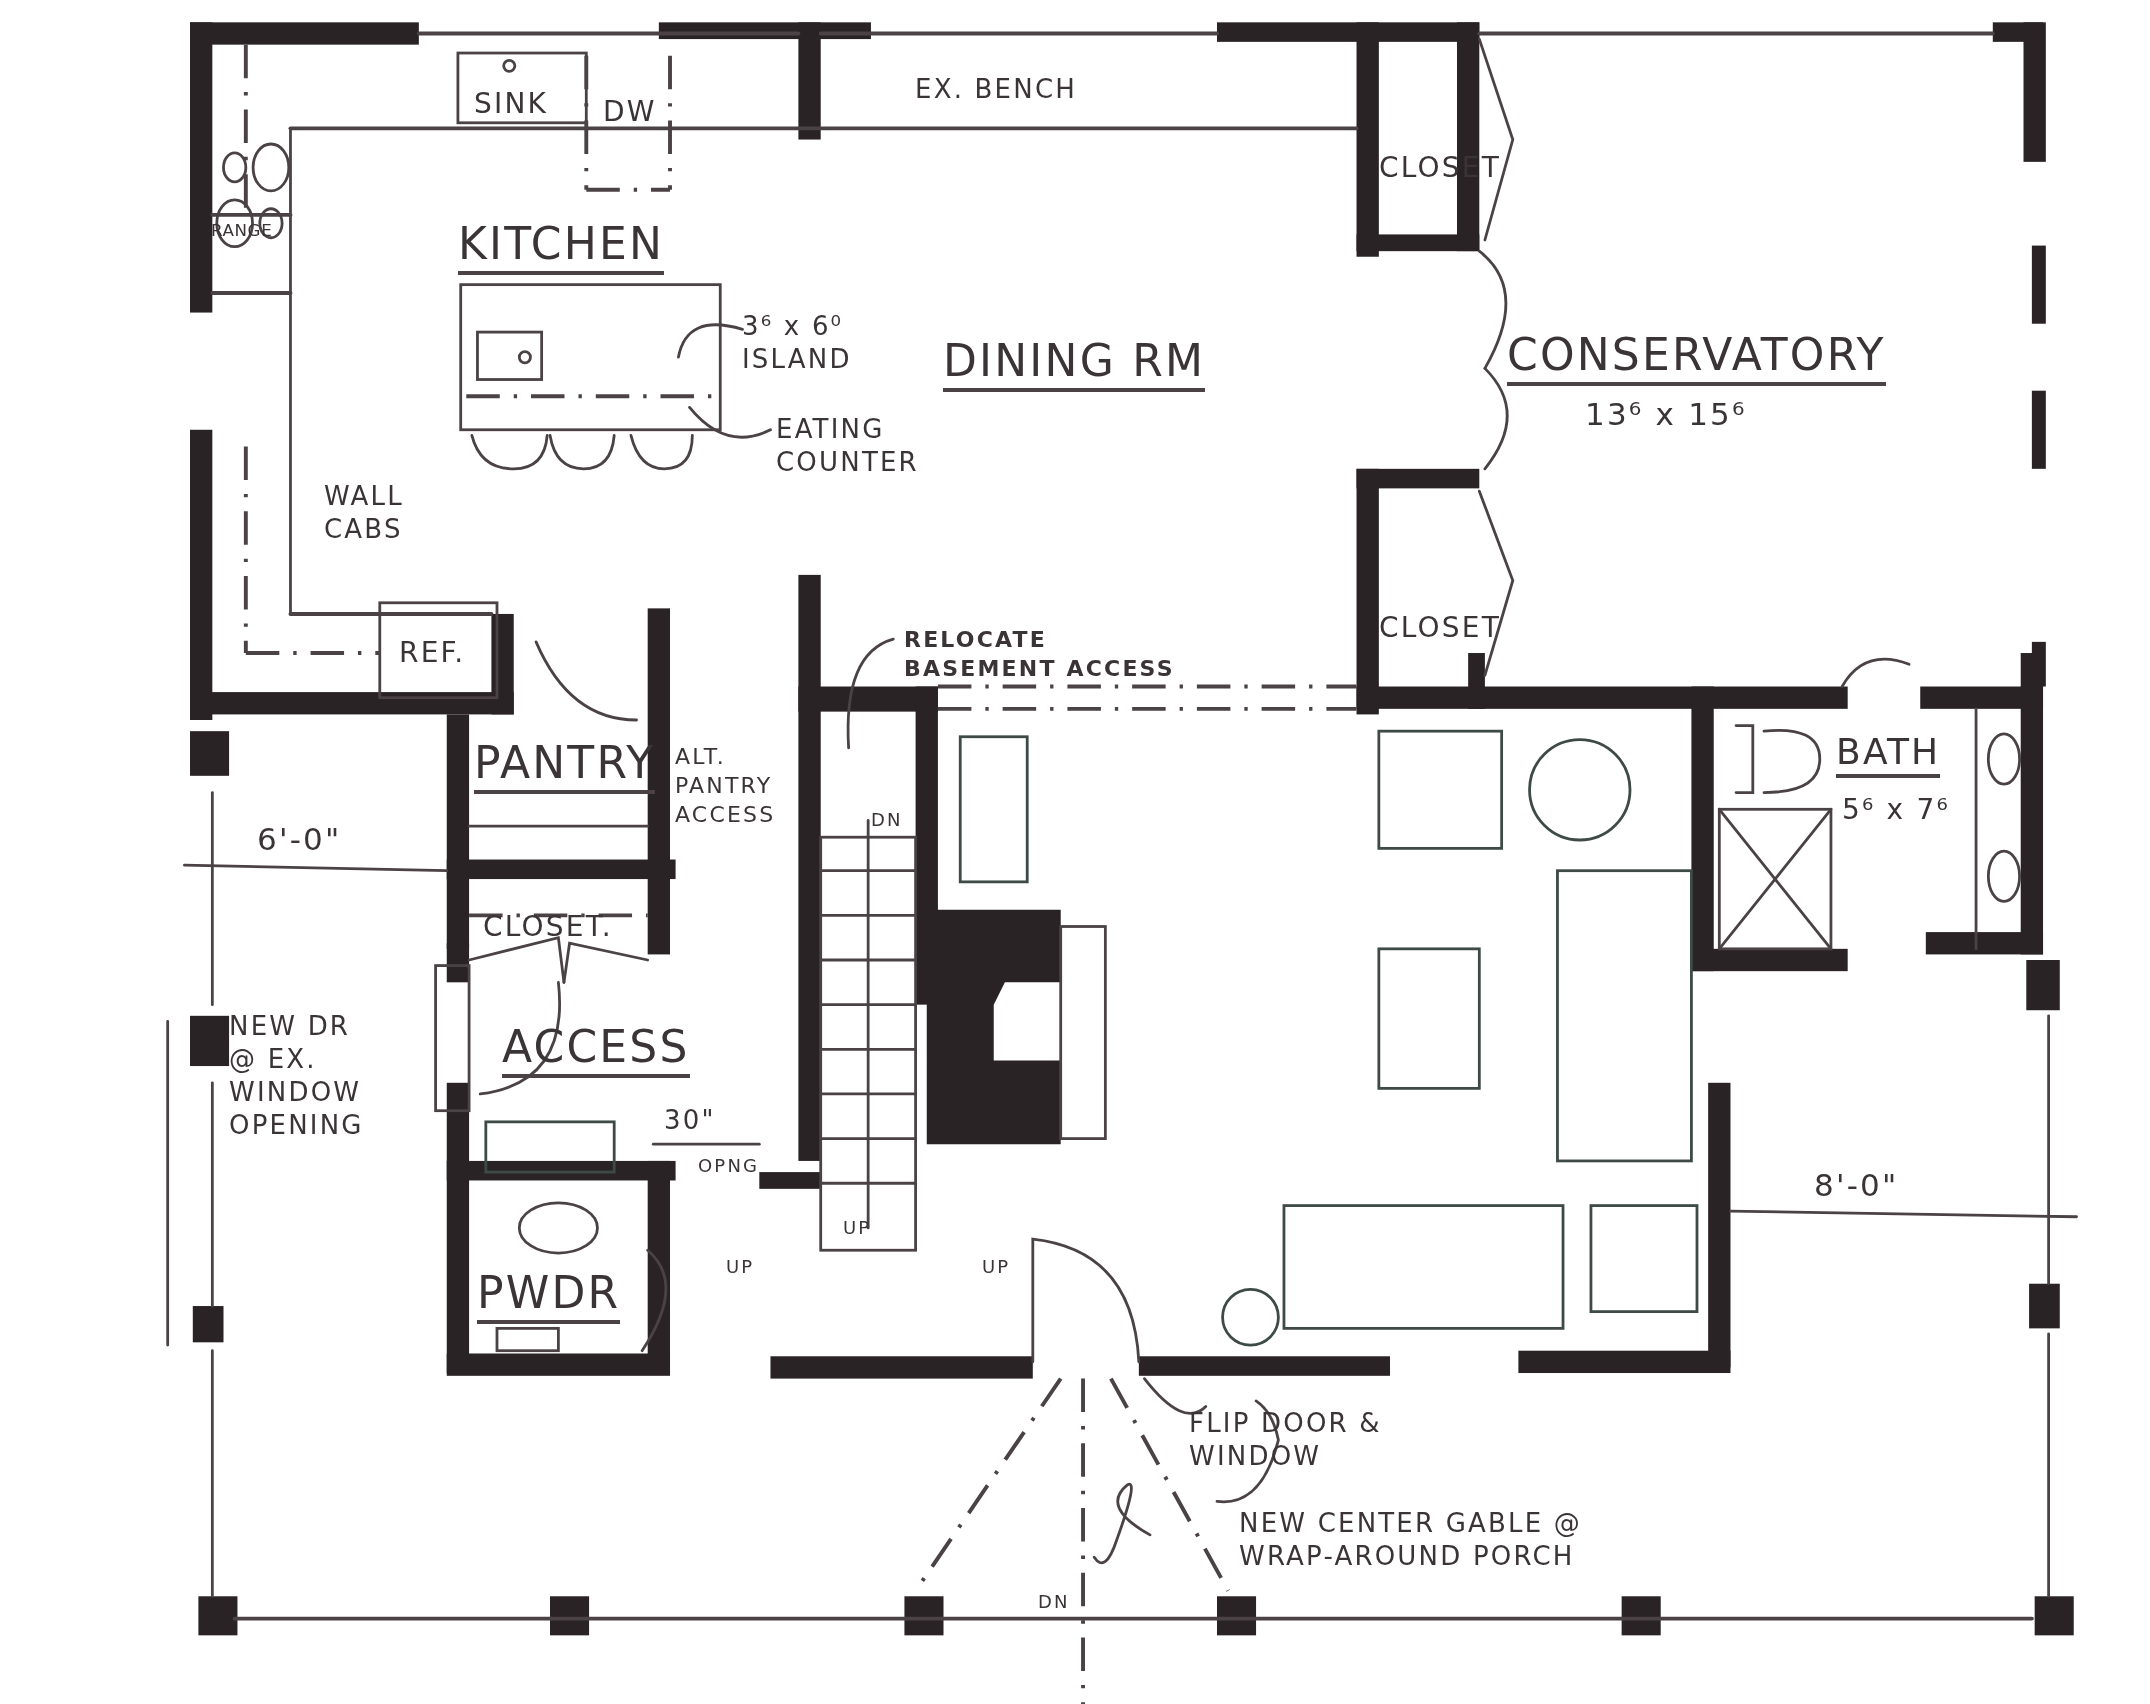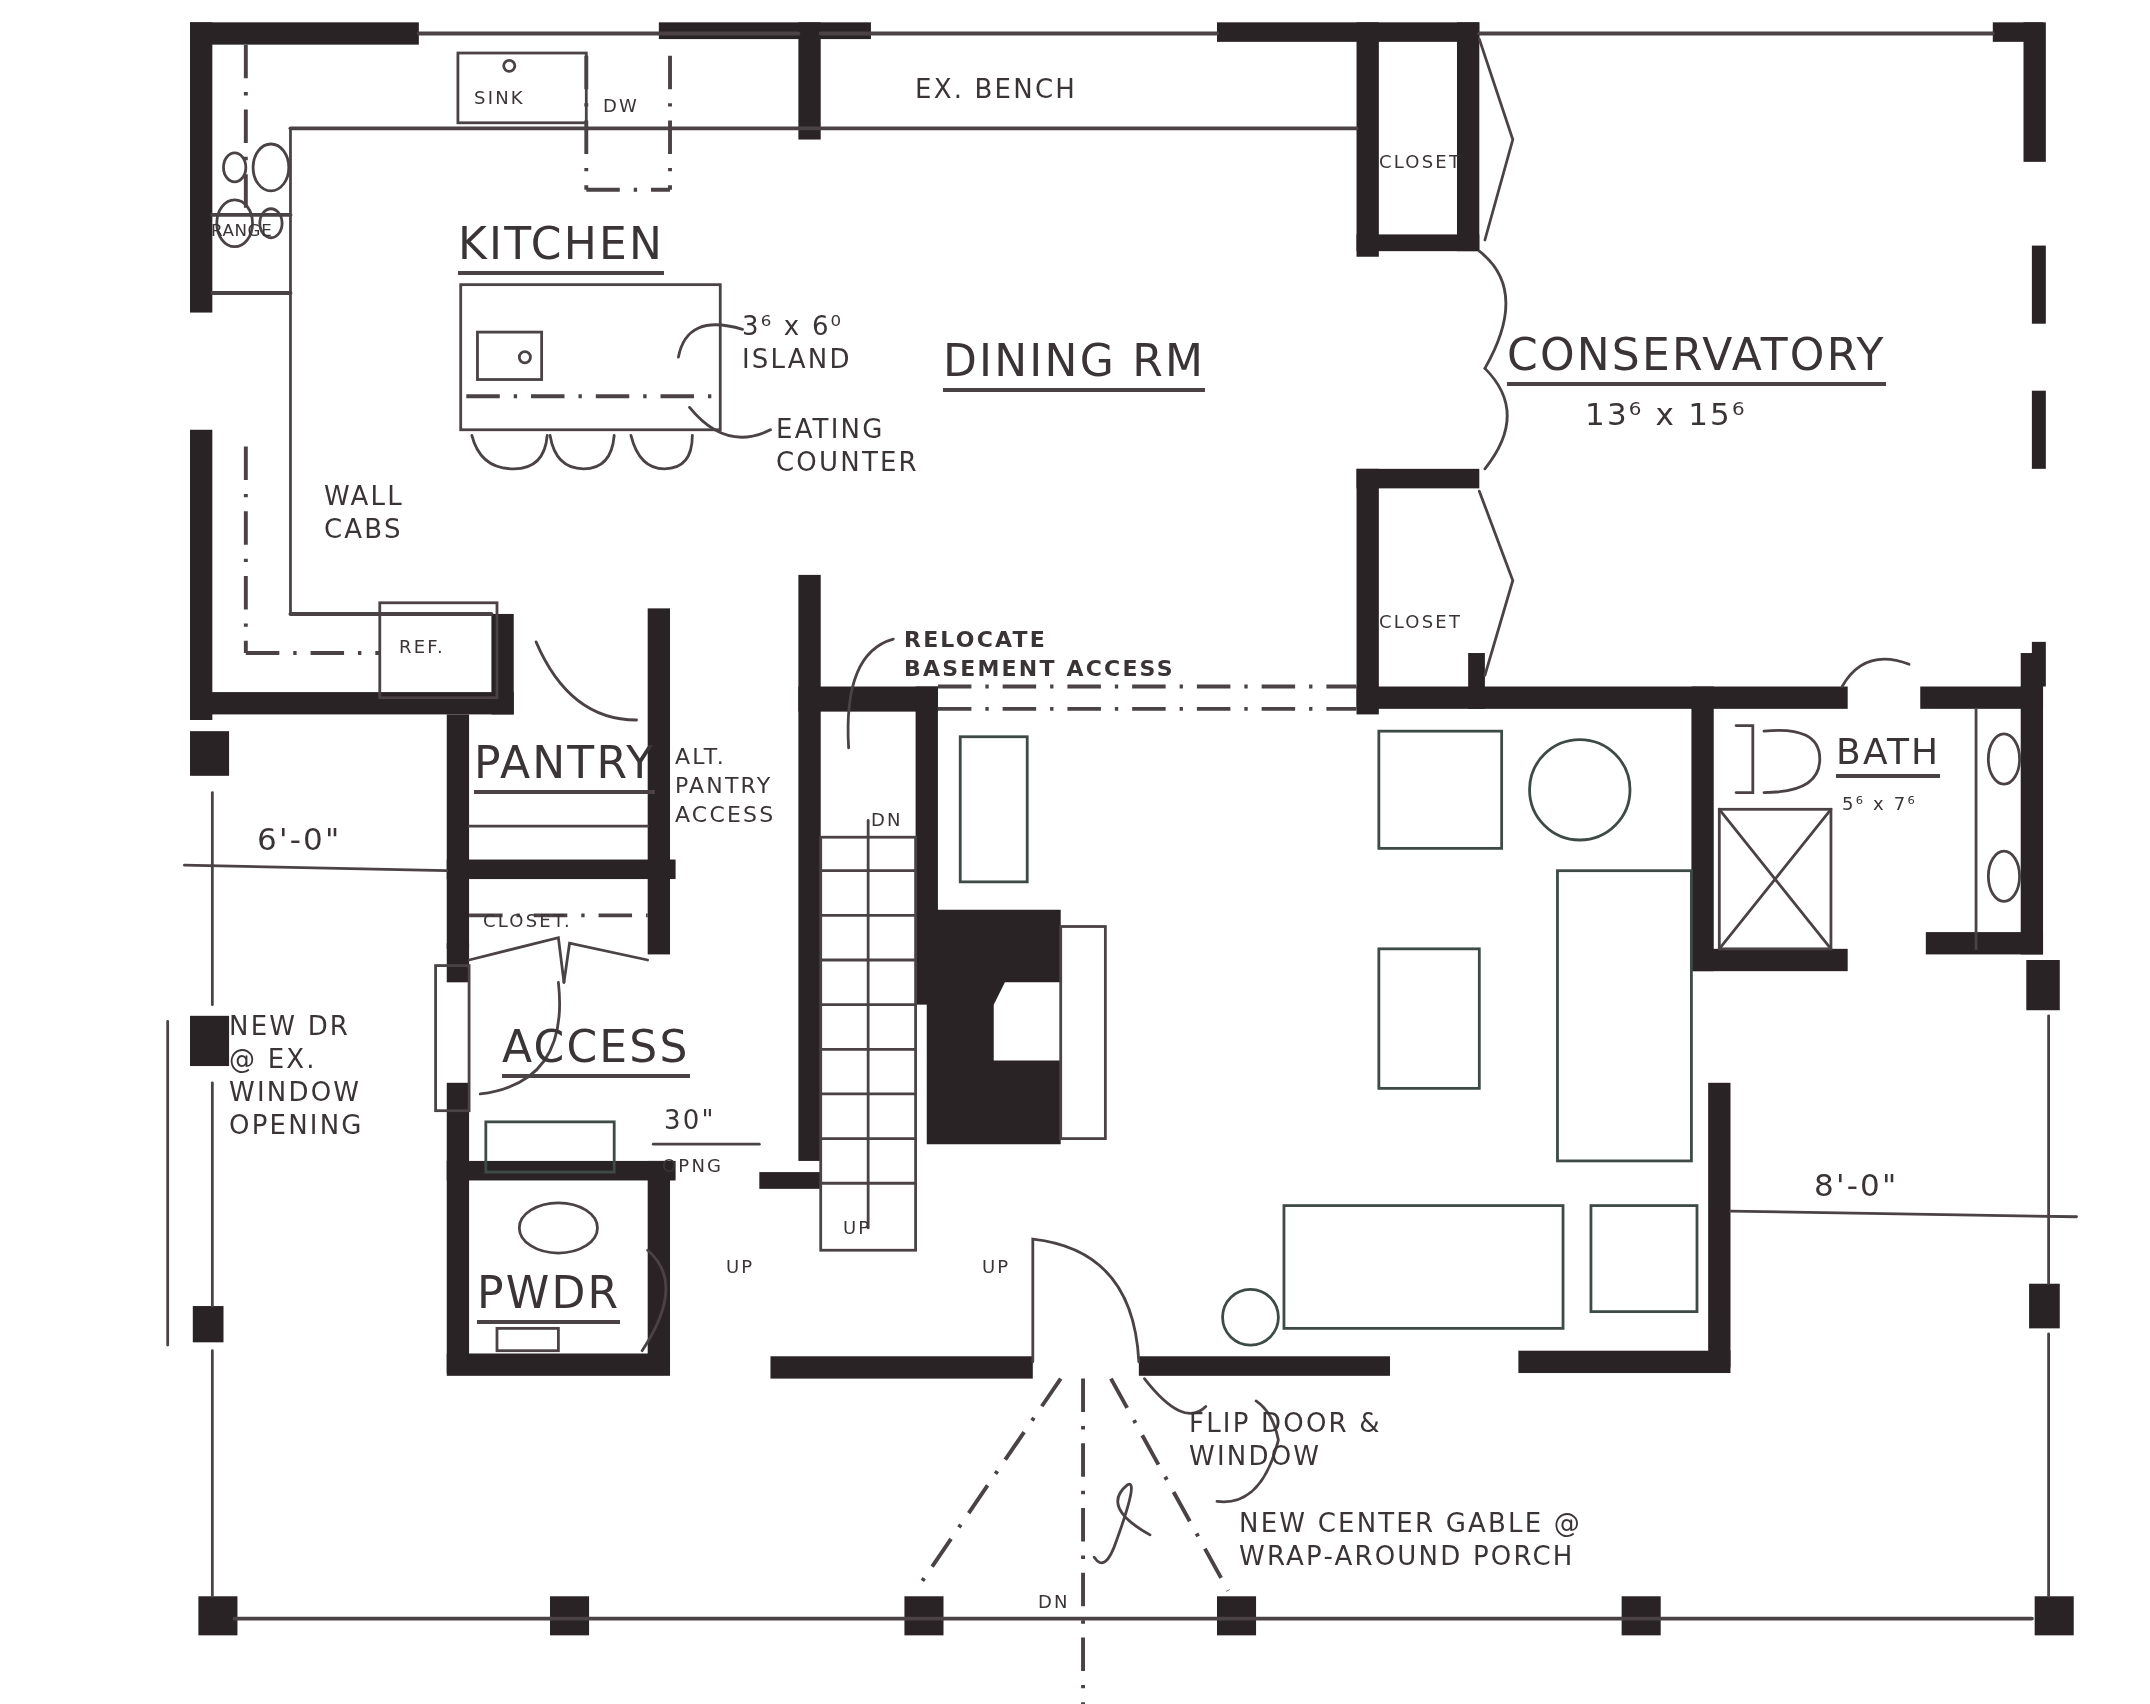--- a/index.html
+++ b/index.html
@@ -7,21 +7,21 @@
   #plan{position:absolute;left:0;top:0;width:2151px;height:1704px;}
   .wall{fill:#2a2326;}
   .ln{stroke:#4a4245;stroke-width:7;fill:none;stroke-linecap:round;}
   .thin{stroke:#4a4245;stroke-width:5;fill:none;stroke-linecap:round;}
   .dash{stroke:#4a4245;stroke-width:7;fill:none;stroke-dasharray:60 25 6 25;}
   .furn{stroke:#3d4a45;stroke-width:5;fill:none;}
   .lbl{position:absolute;color:#3b3437;font-family:"DejaVu Sans",sans-serif;white-space:nowrap;letter-spacing:2.2px;}
   .room{font-size:44px;}
   .room-u{border-bottom:4.5px solid #4a4245;padding-bottom:2px;}
   .note{font-size:26px;line-height:33px;white-space:pre;}
-  .small{font-size:18px;}
+  .small{font-size:28px;}
   .dim{font-size:31px;}
 </style>
 </head>
 <body>
 
 <svg id="plan" viewBox="0 0 3853 3053" xmlns="http://www.w3.org/2000/svg">
 
   <g>
     <rect class="wall" x="340" y="40" width="40" height="520"></rect>
     <rect class="wall" x="340" y="40" width="410" height="40"></rect>
@@ -231,21 +231,21 @@
 <div class="lbl note" style="left:904px;top:625px;font-size:22px;line-height:29px;font-weight:bold;">RELOCATE
 BASEMENT ACCESS</div>
 <div class="lbl note" style="left:675px;top:742px;font-size:22px;line-height:29px;">ALT.
 PANTRY
 ACCESS</div>
 <div class="lbl note" style="left:229px;top:1010px;">NEW DR
 @ EX.
 WINDOW
 OPENING</div>
 <div class="lbl dim" style="left:664px;top:1105px;font-size:26px;">30"</div>
-<div class="lbl small" style="left:662px;top:1155px;font-size:18px;">OPNG</div>
+<div class="lbl small" style="left:698px;top:1155px;font-size:18px;">OPNG</div>
 <div class="lbl note" style="left:1189px;top:1407px;">FLIP DOOR &amp;
 WINDOW</div>
 <div class="lbl note" style="left:1239px;top:1507px;">NEW CENTER GABLE @
 WRAP-AROUND PORCH</div>
 
 <div class="lbl dim" style="left:257px;top:821px;">6'-0"</div>
 <div class="lbl dim" style="left:1814px;top:1167px;">8'-0"</div>
 
 <div class="lbl small" style="left:871px;top:809px;font-size:18px;">DN</div>
 <div class="lbl small" style="left:843px;top:1217px;font-size:18px;">UP</div>

